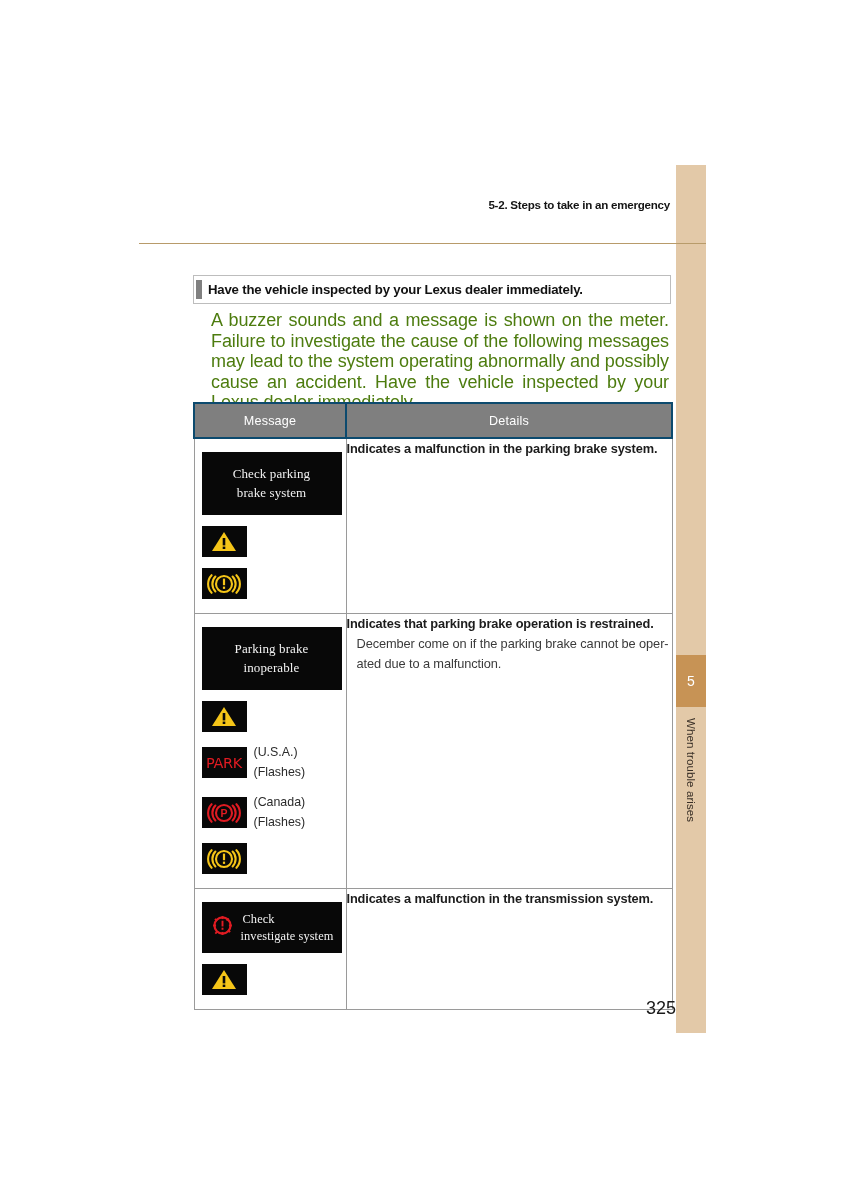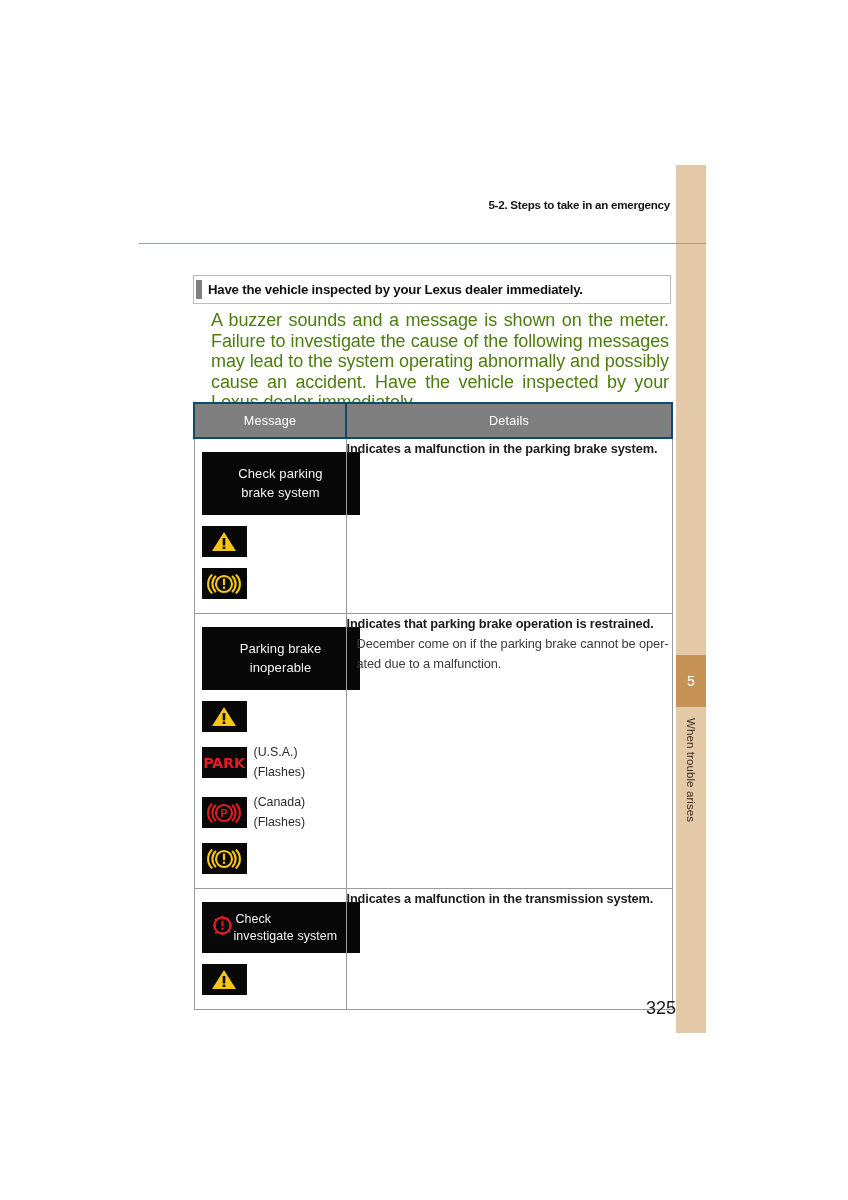--- a/index.html
+++ b/index.html
@@ -148,36 +148,38 @@
   .message-cell {
     padding: 13px 0 14px 7px;
   }
   .details-cell {
     padding: 10px 12px 10px 12px;
     vertical-align: middle;
   }
 
   
   .lcd {
-    width: 158px;
+    width: 140px;
     background: #080808;
     color: #f2f2f2;
     text-align: center;
     font-size: 13px;
     line-height: 19px;
     padding: 12px 0 13px 0;
     box-sizing: border-box;
     letter-spacing: 0.1px;
+    font-family: Liberation Serif, serif;
   }
   .lcd.with-icon {
     display: flex;
     align-items: center;
     justify-content: flex-start;
     text-align: left;
     padding: 9px 0 9px 9px;
+    gap: 7px;
     line-height: 16.5px;
     font-size: 12.4px;
   }
   .lcd.with-icon .lcd-text { flex: 1; }
   .lcd.with-icon .lcd-text .l1 { display: block; padding-left: 2px; }
 
   
   .icon-row {
     display: flex;
     align-items: center;
@@ -197,21 +199,21 @@
     font-size: 12.4px;
     line-height: 19.5px;
     color: #2b2b2b;
     white-space: nowrap;
   }
   .icon-caption .cap-line { display: block; }
 
   .park-text {
     color: #e01b22;
     font-size: 14.5px;
-    font-weight: bold;
+    font-weight: normal;
     letter-spacing: -0.3px;
     font-family: "DejaVu Sans", sans-serif;
   }
 
   
   .detail-lead {
     font-size: 12.8px;
     font-weight: bold;
     line-height: 20px;
     color: #1c1c1c;

